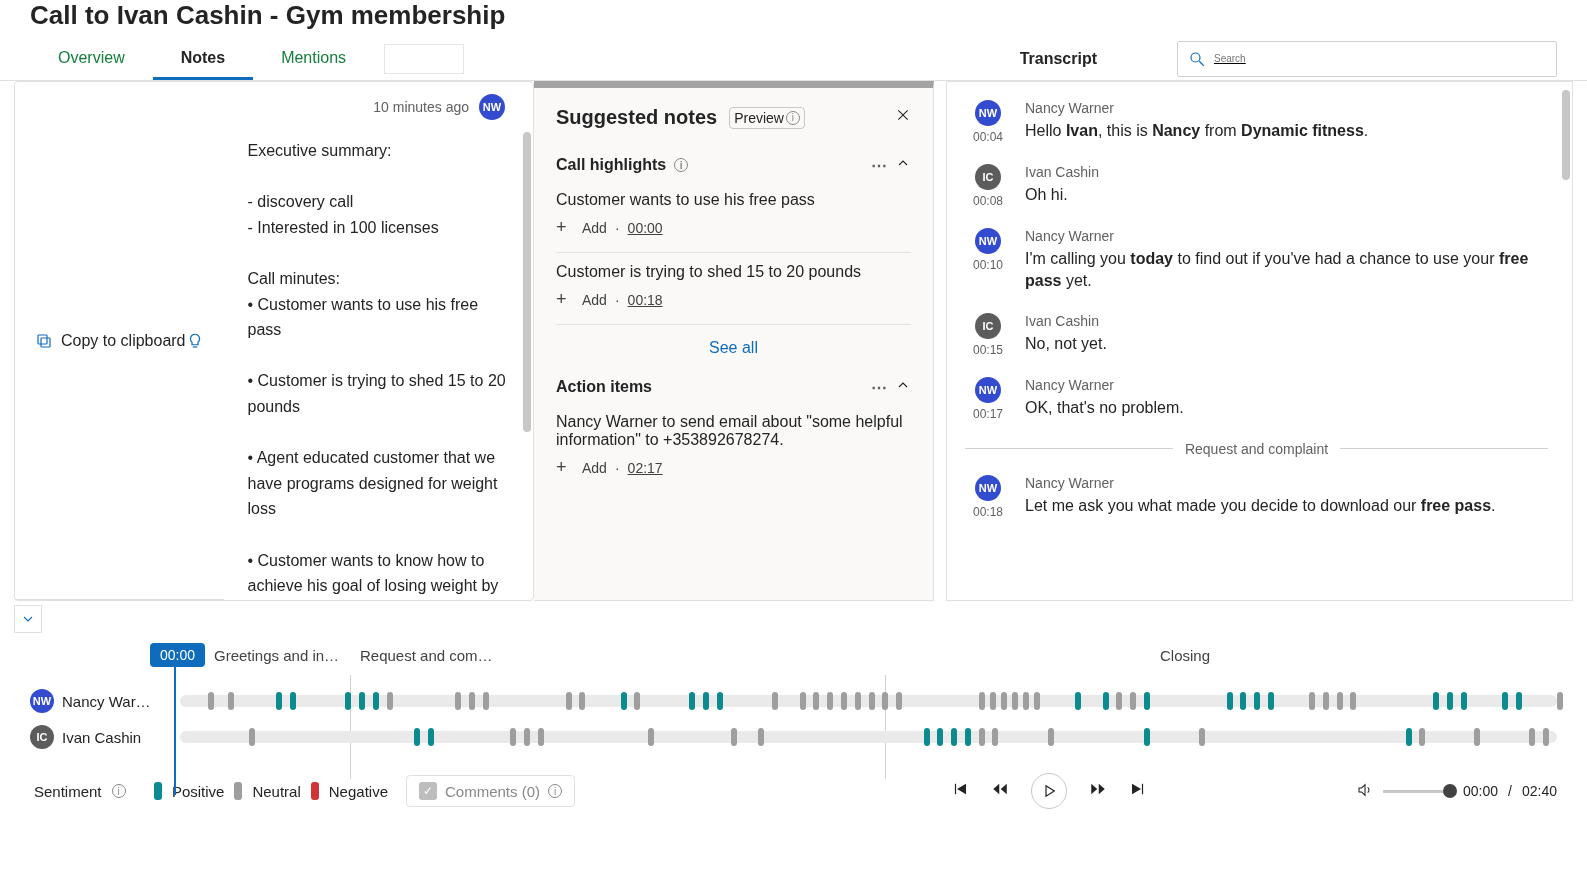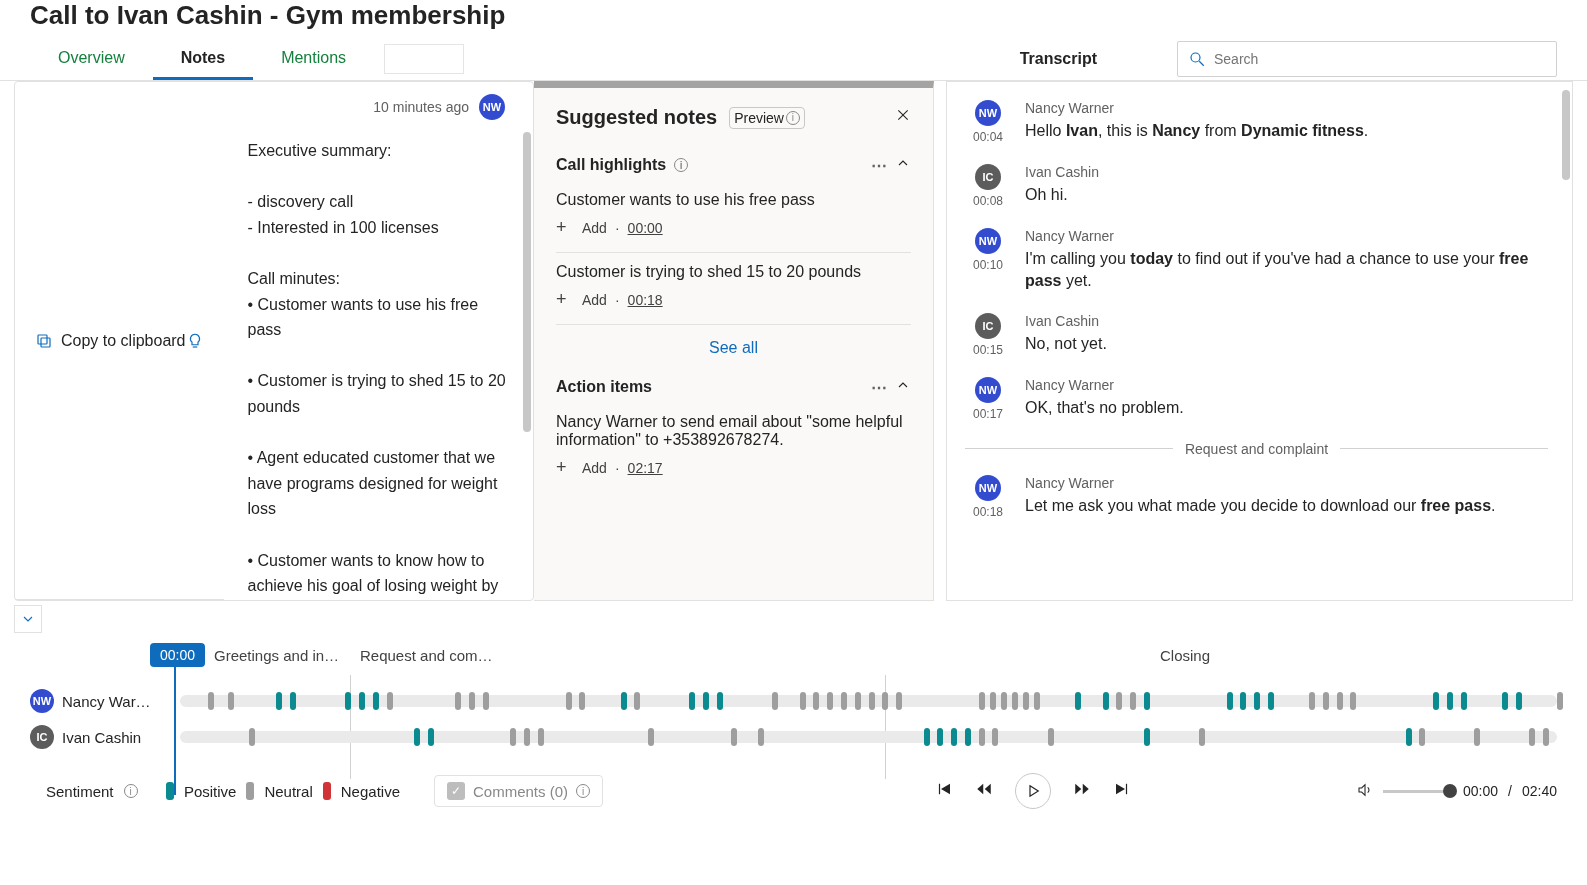--- a/index.html
+++ b/index.html
@@ -6,21 +6,21 @@
   body { background: #fff; color: #242424; width: 1587px; height: 885px; overflow: hidden; }
   .page-title { font-size: 26px; font-weight: 600; padding: 0 30px; }
   .topbar { display: flex; align-items: center; border-bottom: 1px solid #e1e1e1; padding: 0 30px; margin-top: 6px; }
   .tabs { display: flex; gap: 0; }
   .tab { padding: 12px 28px 10px 28px; font-size: 16px; cursor: pointer; border-bottom: 3px solid transparent; color: #15803d; }
   .tab.active { border-bottom: 3px solid #0f6cbd; font-weight: 600; color: #242424; }
   .tab-empty { width: 80px; border: 1px solid #e5e5e5; margin-left: 10px; height: 30px; align-self: center; background: #fff; }
   .right-header { margin-left: auto; display: flex; align-items: center; gap: 30px; }
   .transcript-label { font-size: 16px; font-weight: 600; padding-right: 50px; }
   .search-box { display: flex; align-items: center; border: 1px solid #d1d1d1; width: 380px; height: 36px; padding: 0 10px; gap: 8px; border-radius: 2px; }
-  .search-box input { border: none; outline: none; font-size: 14px; flex: 1; }
+  .search-box input { border: none; outline: none; font-size: 10px; flex: 1; text-decoration: underline; }
   .main { display: flex; height: 520px; padding: 0 14px; gap: 0; }
   .notes-col { width: 520px; border: 1px solid #e1e1e1; border-radius: 4px; background: #fff; display: flex; flex-direction: row; }
   .copy-row { display: flex; align-items: center; padding: 12px 20px; border-bottom: 1px solid #e1e1e1; }
   .copy-row .lbl { font-size: 16px; margin-left: 8px; flex: 1; }
   .bulb { color: #0f6cbd; }
   .notes-body { flex: 1; overflow-y: auto; padding: 0 24px 20px 24px; position: relative; }
   .notes-head { display: flex; justify-content: flex-end; align-items: center; gap: 10px; padding: 12px 4px 18px 0; font-size: 14px; color: #616161; }
   .avatar-nw { width: 26px; height: 26px; border-radius: 50%; background: #334ccf; color: #fff; display: inline-flex; align-items: center; justify-content: center; font-size: 11px; font-weight: 600; }
   .avatar-ic { width: 26px; height: 26px; border-radius: 50%; background: #5c5c5c; color: #fff; display: inline-flex; align-items: center; justify-content: center; font-size: 11px; font-weight: 600; }
   .notes-text { font-size: 16px; line-height: 1.6; color: #242424; white-space: pre-wrap; }
@@ -59,21 +59,21 @@
   .tl-slabel { position: absolute; font-size: 15px; color: #424242; white-space: nowrap; }
   .tl-vline { position: absolute; top: 28px; width: 1px; height: 104px; background: #d1d1d1; }
   .tl-track { display: flex; align-items: center; gap: 10px; margin-top: 12px; }
   .tl-speaker { width: 140px; display: flex; align-items: center; gap: 8px; font-size: 15px; }
   .tl-bar { flex: 1; height: 12px; background: #eaeaea; border-radius: 6px; position: relative; }
   .tick { position: absolute; top: -3px; width: 6px; height: 18px; border-radius: 3px; }
   .t-pos { background: #0b8a8f; }
   .t-neu { background: #9e9e9e; }
   .t-neg { background: #d13438; }
 
-  .footer { display: flex; align-items: center; padding: 24px 30px 10px 46px; gap: 16px; }
+  .footer { display: flex; align-items: center; padding: 24px 30px 10px 34px; }
   .legend { display: flex; align-items: center; gap: 10px; font-size: 15px; }
   .chip { width: 8px; height: 18px; border-radius: 3px; display: inline-block; }
   .comments-btn { display: flex; align-items: center; gap: 8px; border: 1px solid #e1e1e1; padding: 6px 12px; color: #888; font-size: 15px; border-radius: 4px; margin-left: 18px; }
   .chk { width: 18px; height: 18px; background: #bdbdbd; border-radius: 3px; display: inline-flex; align-items: center; justify-content: center; color: #fff; font-size: 12px; }
   .player { margin-left: auto; display: flex; align-items: center; gap: 22px; font-size: 18px; transform: translateX(-210px); }
   .play-btn { width: 36px; height: 36px; border: 1px solid #c8c8c8; border-radius: 50%; display: flex; align-items: center; justify-content: center; }
   .vol-group { display: flex; align-items: center; gap: 10px; font-size: 14px; }
   .slider-track { width: 70px; height: 3px; background: #c8c8c8; position: relative; }
   .slider-thumb { width: 14px; height: 14px; border-radius: 50%; background: #424242; position: absolute; right: -4px; top: -6px; }
   .info-icon { display: inline-flex; width: 14px; height: 14px; border: 1px solid #888; border-radius: 50%; font-size: 10px; align-items: center; justify-content: center; color: #888; }

